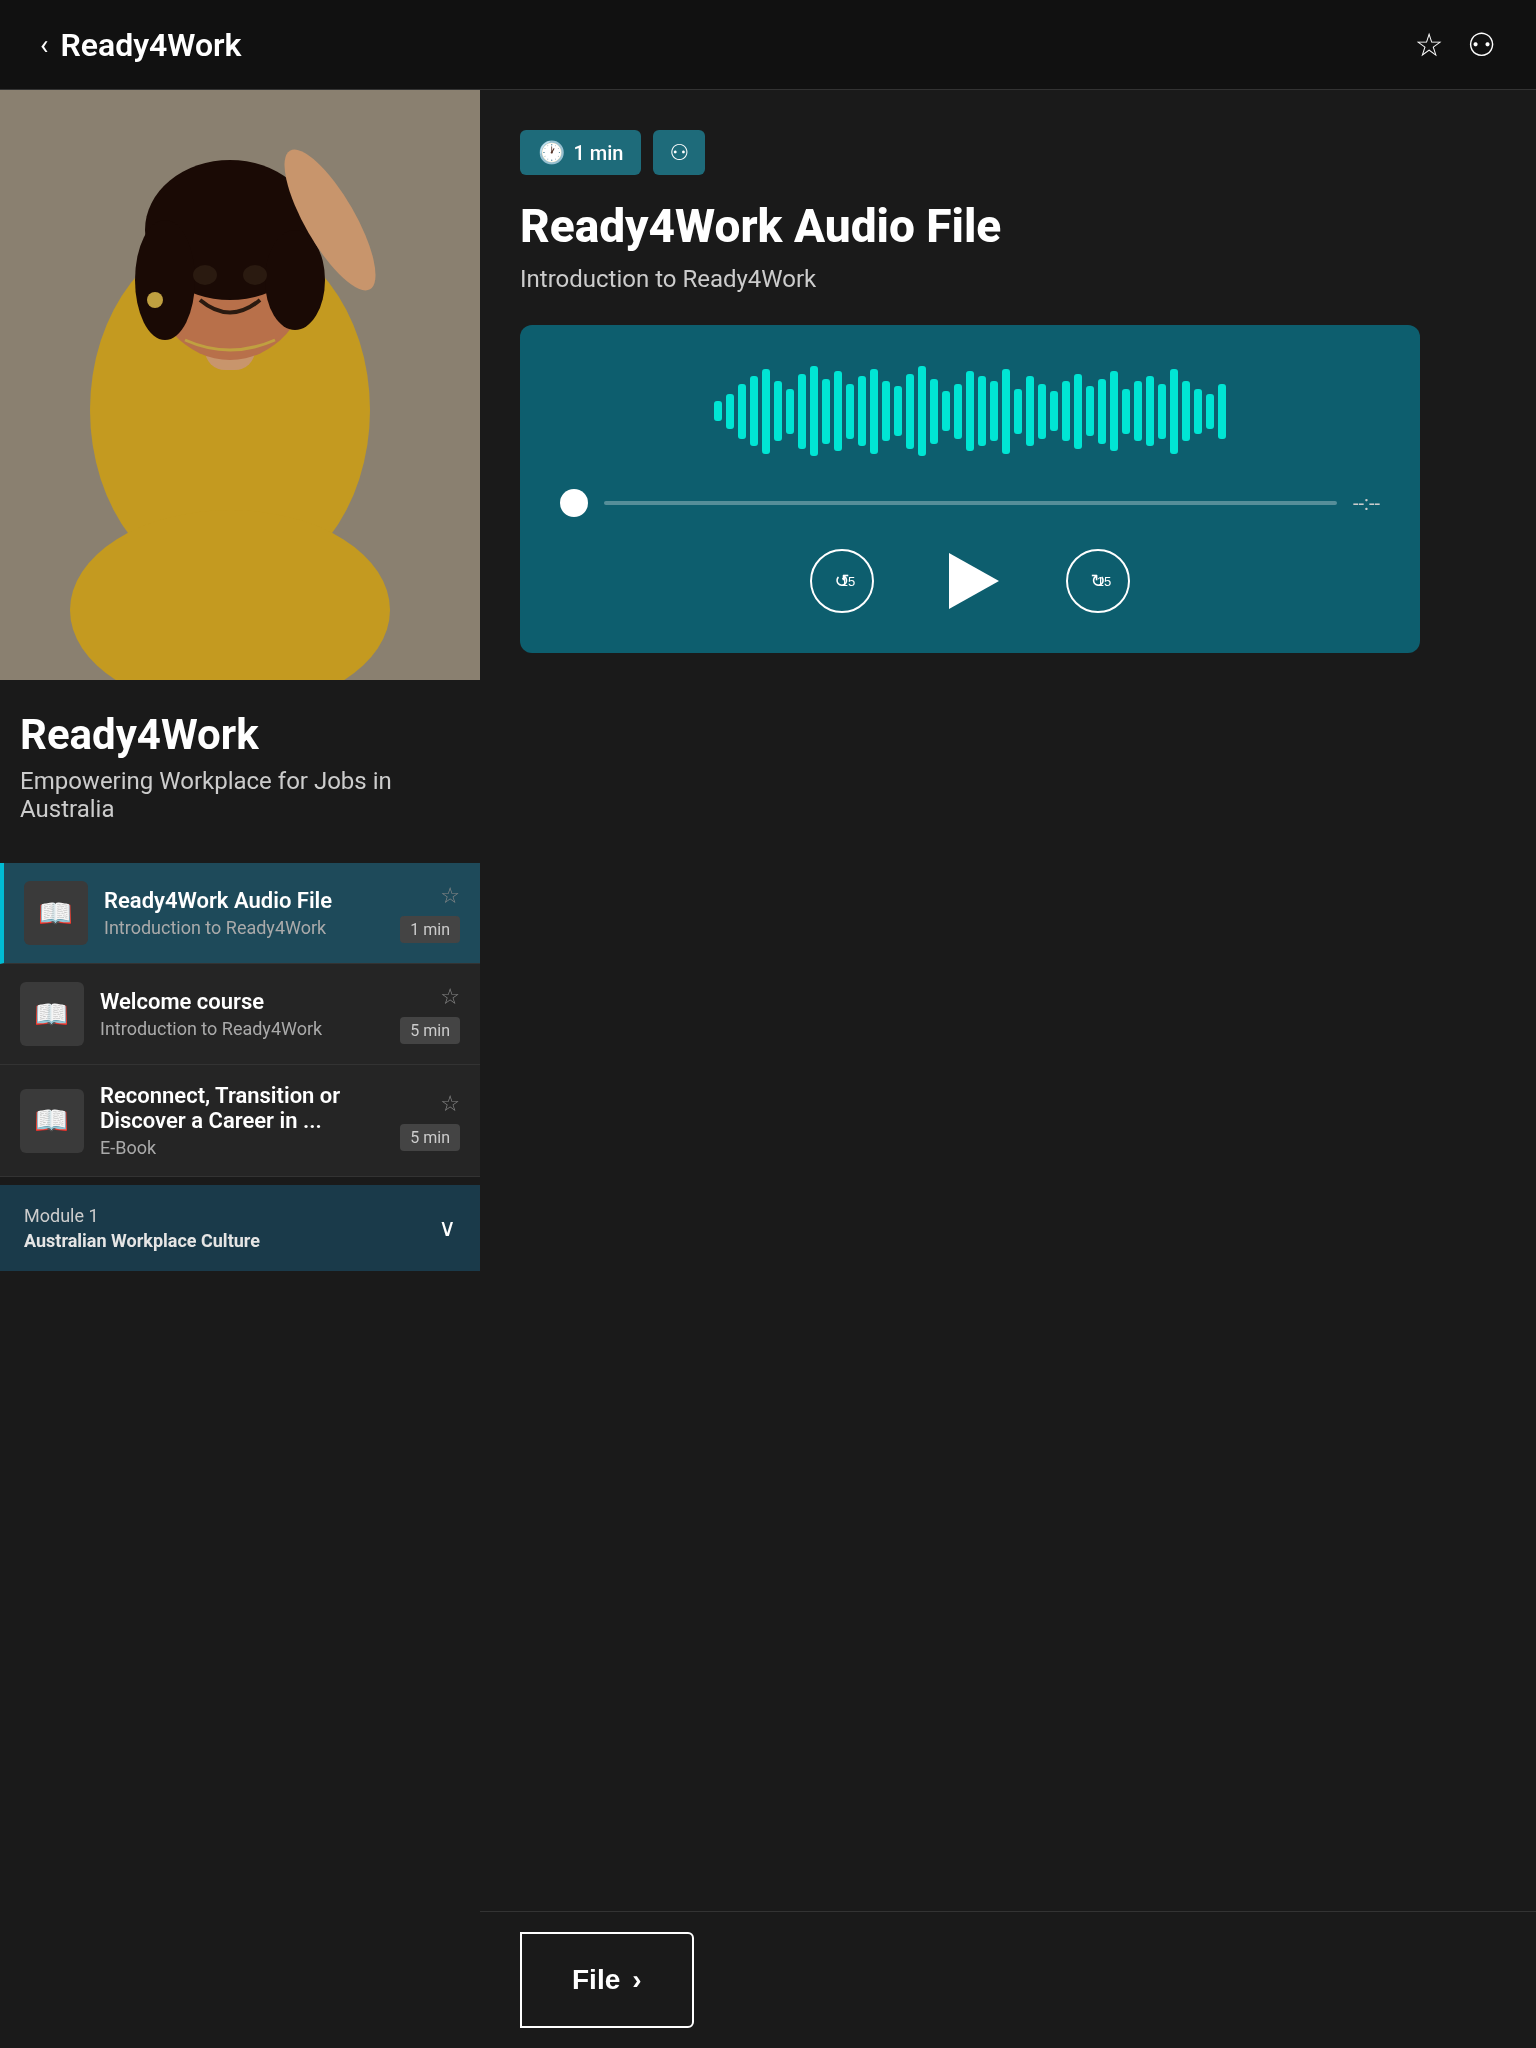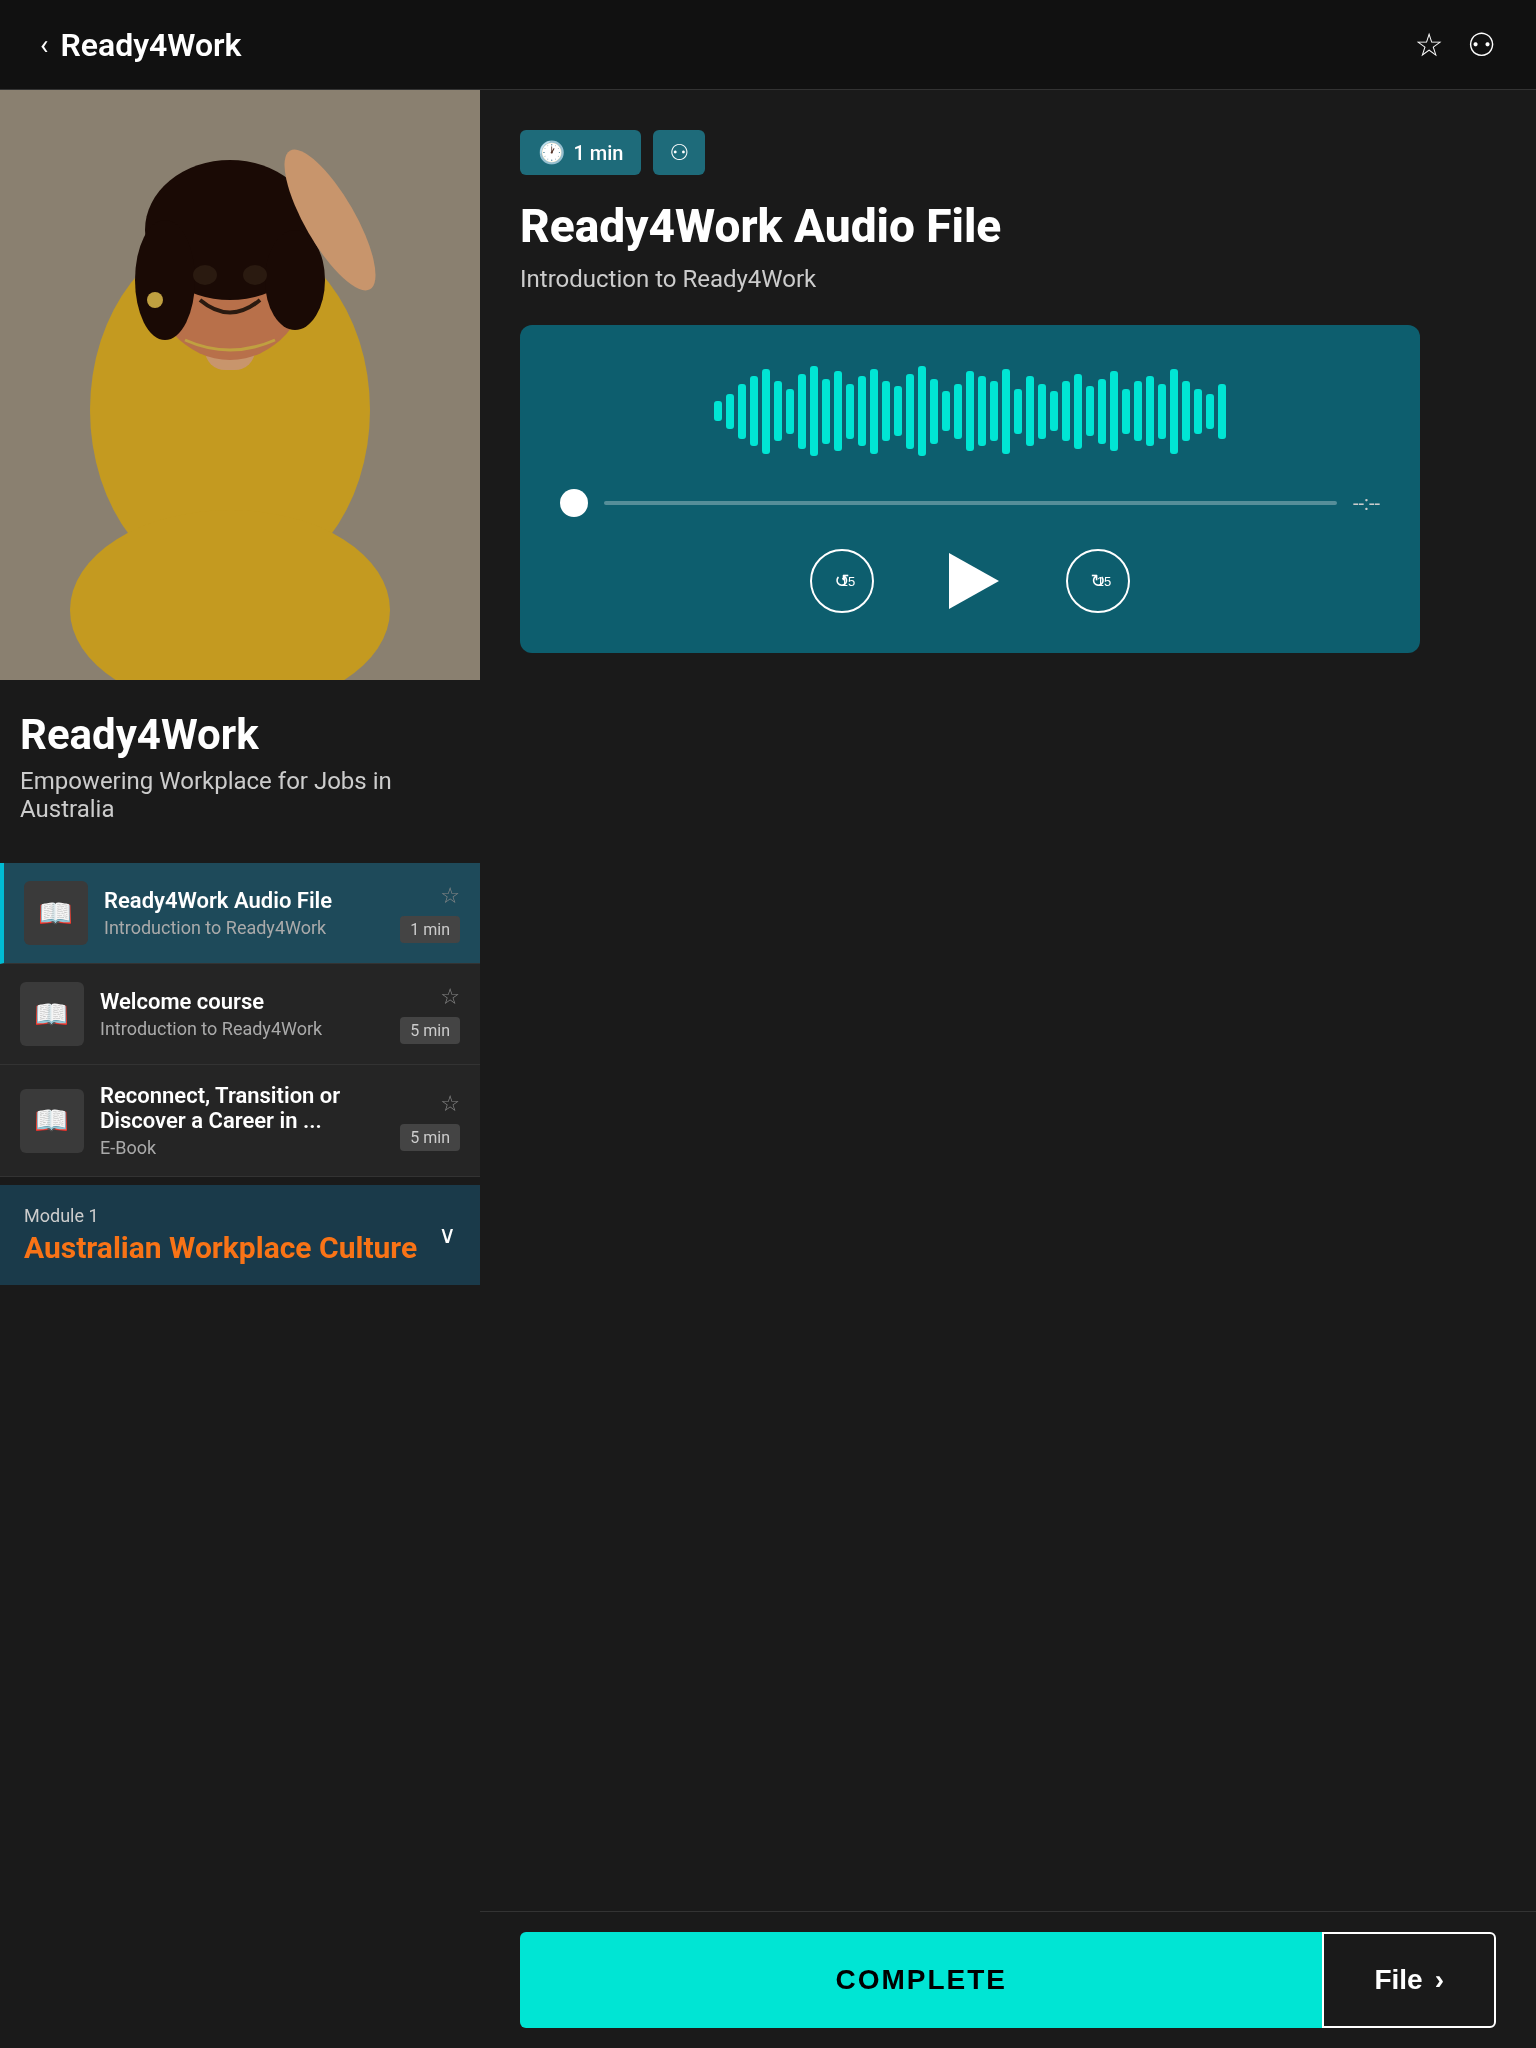--- a/index.html
+++ b/index.html
@@ -187,23 +187,23 @@
     .module-header-text {
       display: flex;
       flex-direction: column;
     }
     .module-header-label {
       font-size: 18px;
       color: #cccccc;
       margin-bottom: 4px;
     }
     .module-header-title {
-      font-size: 30px;
+      font-size: 18px;
       font-weight: 700;
-      color: #f97316;
+      color: #e5e5e5;
     }
 
     
     .right-panel {
       flex: 1;
       padding: 40px 40px 40px 40px;
       background: #1a1a1a;
     }
 
     .content-badges {
@@ -578,18 +578,17 @@
       </div>
 
     </div>
 
     <div class="bottom-spacer"></div>
   </div>
 
 </div>
 
 <div class="bottom-bar">
-  <button class="btn-complete">COMPLETE</button>
   <button class="btn-next">
     <span>File</span>
     <span>›</span>
   </button>
 </div>
 
 </body></html>

